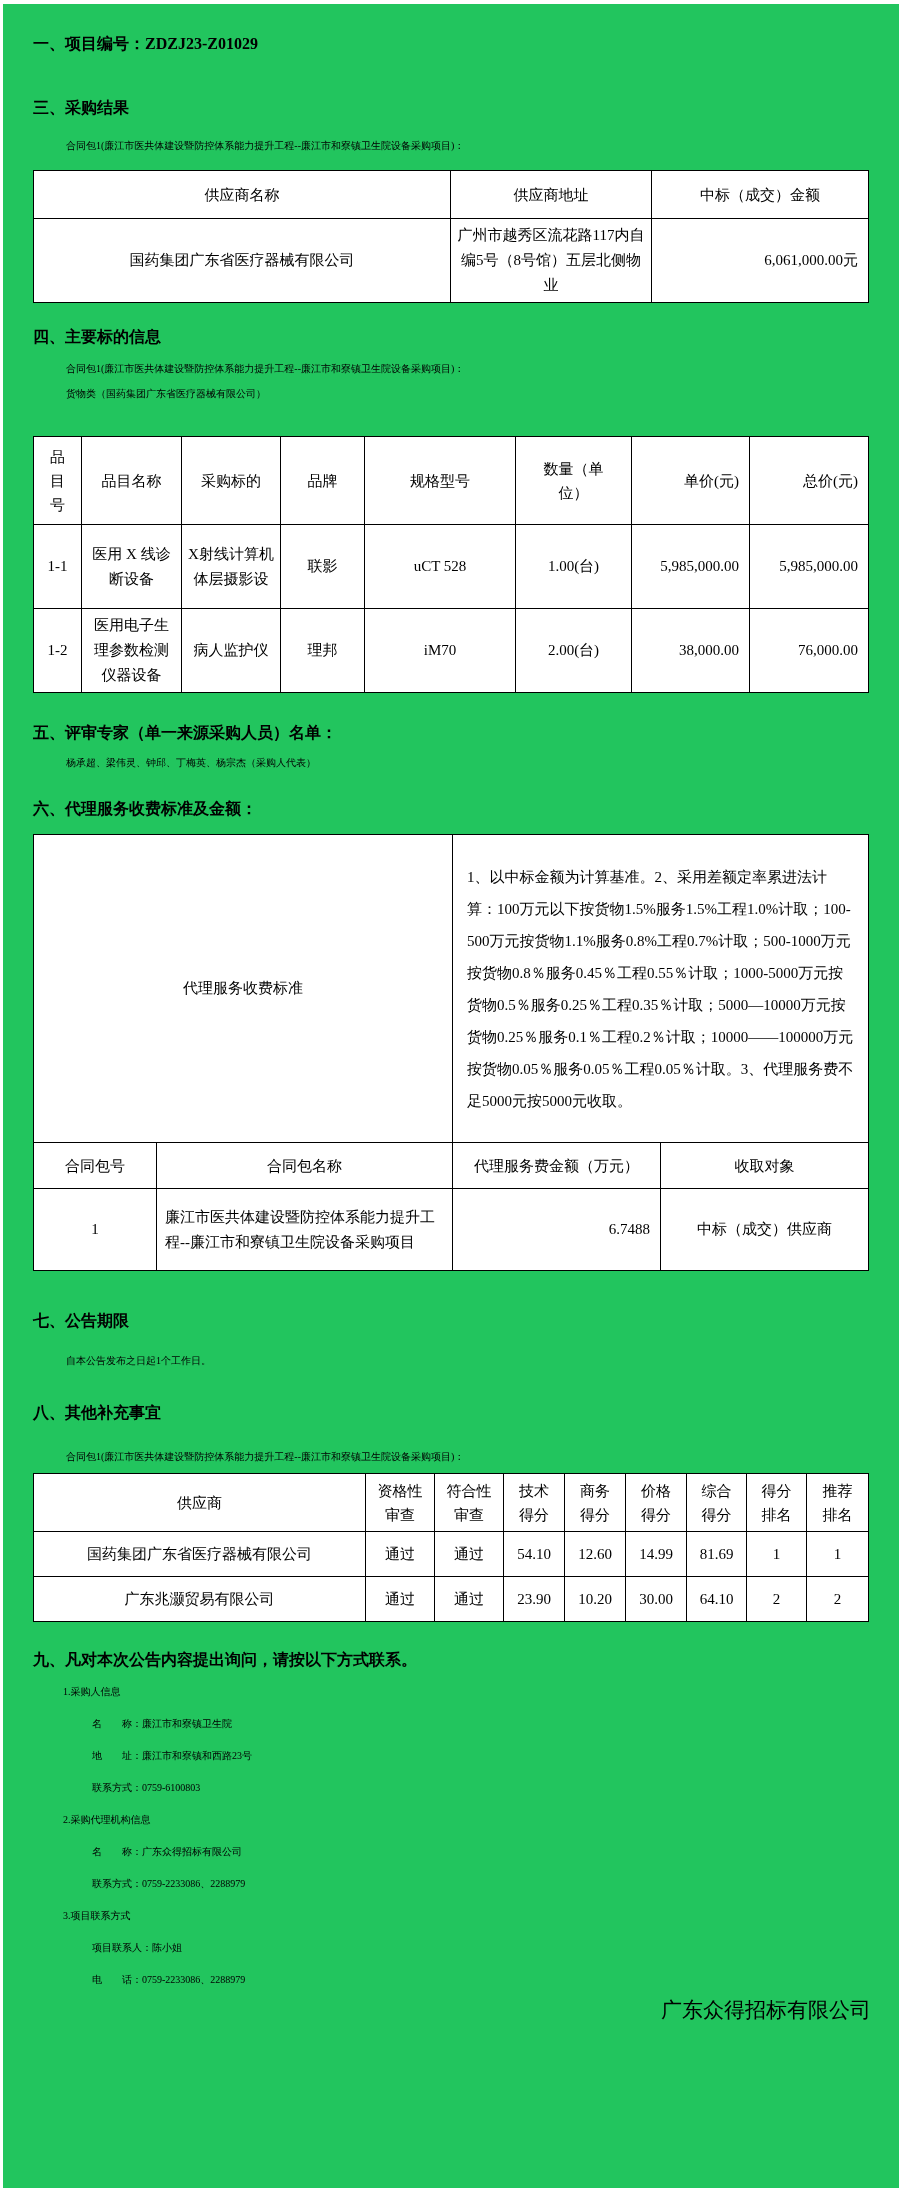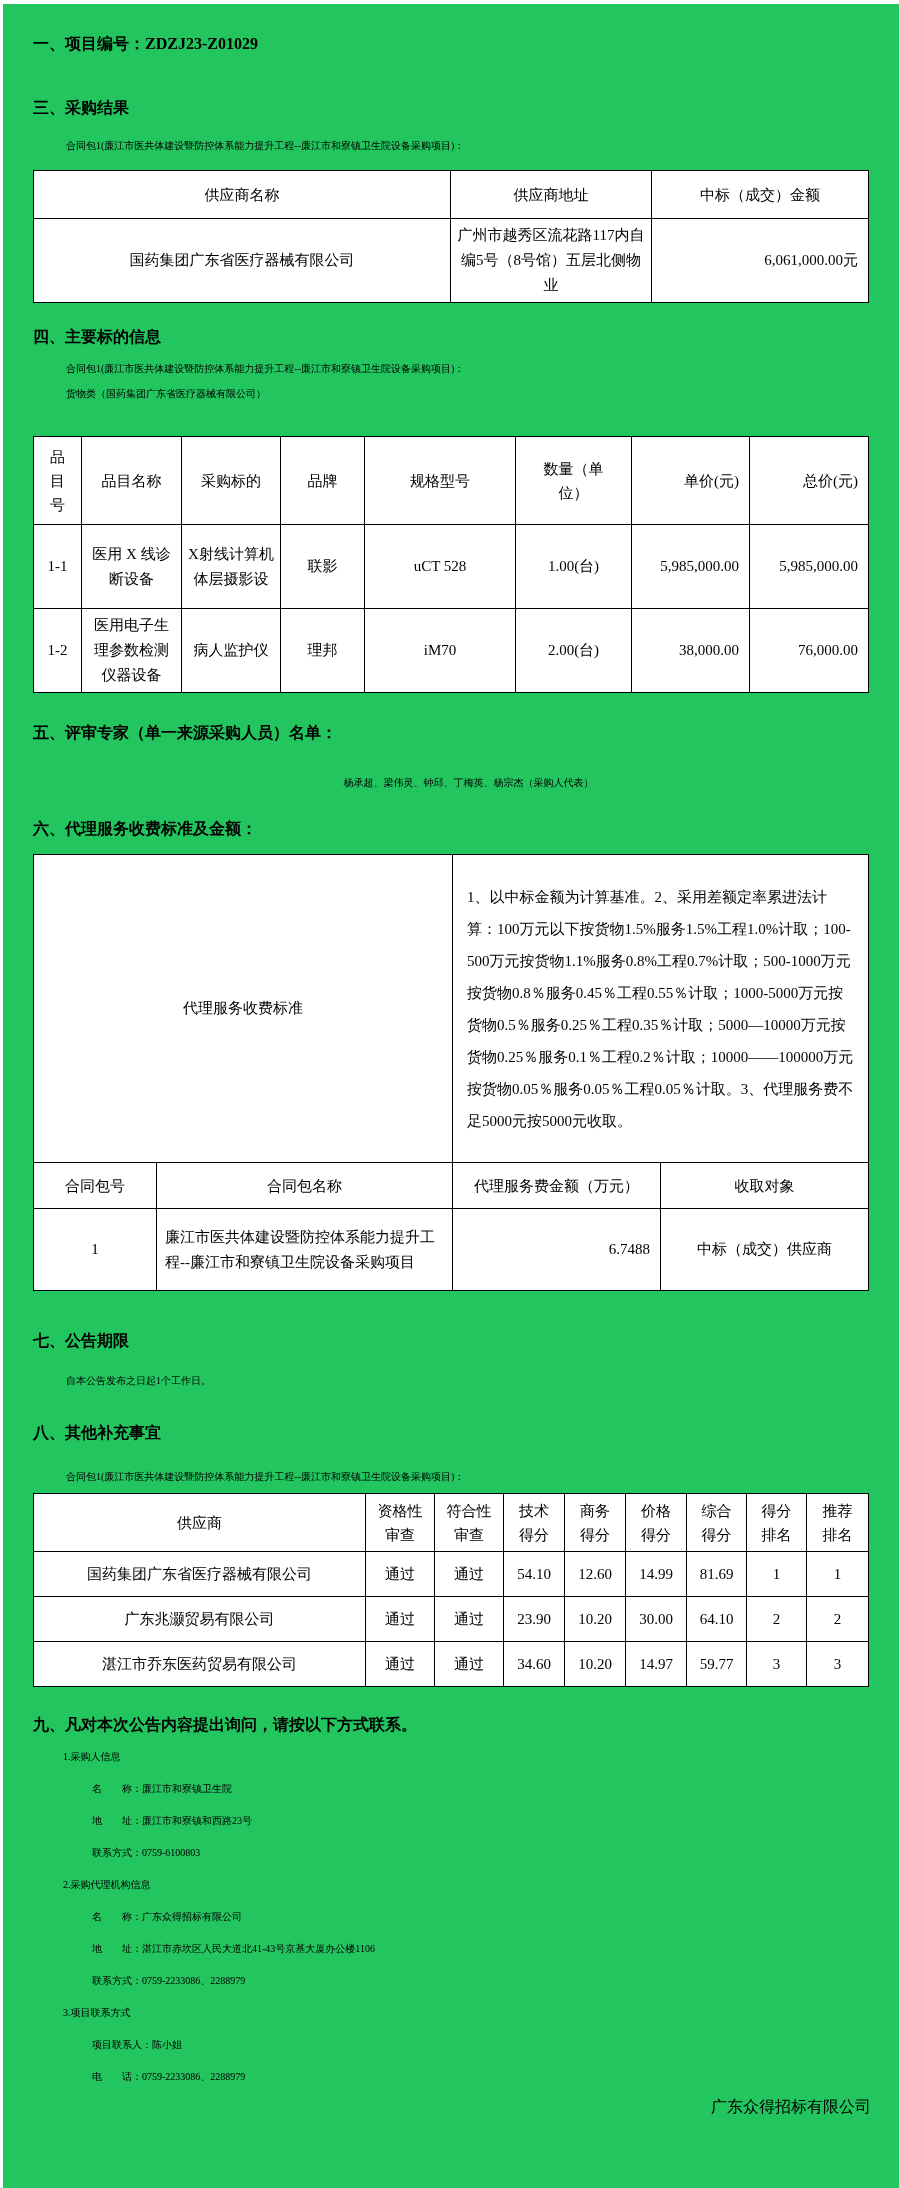--- a/index.html
+++ b/index.html
@@ -21,21 +21,21 @@
         word-break:break-all;}
   th{line-height:24px;}
   .num{text-align:right;padding-right:10px;}
   .left{text-align:left;padding-left:8px;}
   .nw{display:inline-block;word-break:break-all;}
   .w1{width:1.1em;} .w2{width:2.1em;text-align:center;} .w3{width:3.1em;} .w45{width:4.6em;}
   
   .mt-p1{margin-top:30px;} .mt-p2{margin-top:45px;} .mt-h3{margin-top:44px;}
   .mt-note{margin-top:18px;} .mt-tb1{margin-top:14px;}
   .mt-h4{margin-top:24px;} .mt-note4{margin-top:12px;} .mt-cat{margin-top:5px;}
-  .mt-tb2{margin-top:32px;} .mt-h5{margin-top:30px;} .mt-names{margin-top:30px;text-align:center;}
+  .mt-tb2{margin-top:32px;} .mt-h5{margin-top:30px;} .mt-names{margin-top:10px;}
   .mt-h6{margin-top:26px;} .mt-feetb{margin-top:15px;} .mt-amount{margin-top:-1px;}
   .mt-h7{margin-top:40px;} .mt-t7{margin-top:20px;} .mt-h8{margin-top:32px;}
   .mt-note8{margin-top:24px;} .mt-tb3{margin-top:6px;} .mt-h9{margin-top:28px;}
   .mt-c{margin-top:12px;} .mt-f1{margin-top:10px;}
   
   .tb1 col:nth-child(1){width:417px;} .tb1 col:nth-child(2){width:201px;} .tb1 col:nth-child(3){width:217px;}
   .tb1 th{height:48px;} .tb1 td{height:78px;}
   
   .tb2 col:nth-child(1){width:48px;} .tb2 col:nth-child(2){width:100px;}
   .tb2 col:nth-child(3){width:99px;}  .tb2 col:nth-child(4){width:84px;}
@@ -50,21 +50,21 @@
   .tb-amt col:nth-child(1){width:123px;} .tb-amt col:nth-child(2){width:296px;}
   .tb-amt col:nth-child(3){width:208px;} .tb-amt col:nth-child(4){width:208px;}
   .tb-amt th{height:46px;} .tb-amt td{height:82px;}
   
   .tb3 col:nth-child(1){width:332px;} .tb3 col:nth-child(2){width:69px;}
   .tb3 col:nth-child(3){width:69px;}  .tb3 col:nth-child(4){width:61px;}
   .tb3 col:nth-child(5){width:61px;}  .tb3 col:nth-child(6){width:61px;}
   .tb3 col:nth-child(7){width:60px;}  .tb3 col:nth-child(8){width:60px;}
   .tb3 col:nth-child(9){width:62px;}
   .tb3 th{height:58px;} .tb3 td{height:45px;}
-  .footer{text-align:right;font-size:16px;line-height:20px;}
+  .footer{text-align:right;font-size:21px;line-height:20px;}
 </style>
 </head>
 <body>
 
 <div class="page">
   <div class="inner">
 
     <p class="h mt-p1"><span>一、项目编号：</span><span>ZDZJ23-Z01029</span></p>
 
 
@@ -234,43 +234,31 @@
           <td>广东兆灏贸易有限公司</td>
           <td>通过</td>
           <td>通过</td>
           <td>23.90</td>
           <td>10.20</td>
           <td>30.00</td>
           <td>64.10</td>
           <td>2</td>
           <td>2</td>
         </tr>
-        <tr>
-          <td>湛江市乔东医药贸易有限公司</td>
-          <td>通过</td>
-          <td>通过</td>
-          <td>34.60</td>
-          <td>10.20</td>
-          <td>14.97</td>
-          <td>59.77</td>
-          <td>3</td>
-          <td>3</td>
-        </tr>
       </tbody>
     </table>
 
     <p class="h mt-h9">九、凡对本次公告内容提出询问，请按以下方式联系。</p>
 
     <p class="t ind2 mt-c">1.采购人信息</p>
     <p class="t ind3 mt-c">名　　称：廉江市和寮镇卫生院</p>
     <p class="t ind3 mt-c">地　　址：廉江市和寮镇和西路23号</p>
     <p class="t ind3 mt-c">联系方式：0759-6100803</p>
     <p class="t ind2 mt-c">2.采购代理机构信息</p>
     <p class="t ind3 mt-c">名　　称：广东众得招标有限公司</p>
-    <p class="t ind3 mt-c">地　　址：湛江市赤坎区人民大道北41-43号京基大厦办公楼1106</p>
     <p class="t ind3 mt-c">联系方式：0759-2233086、2288979</p>
     <p class="t ind2 mt-c">3.项目联系方式</p>
     <p class="t ind3 mt-c">项目联系人：陈小姐</p>
     <p class="t ind3 mt-c">电　　话：0759-2233086、2288979</p>
 
     <p class="footer mt-f1">广东众得招标有限公司</p>
 
   </div>
 </div>
 

